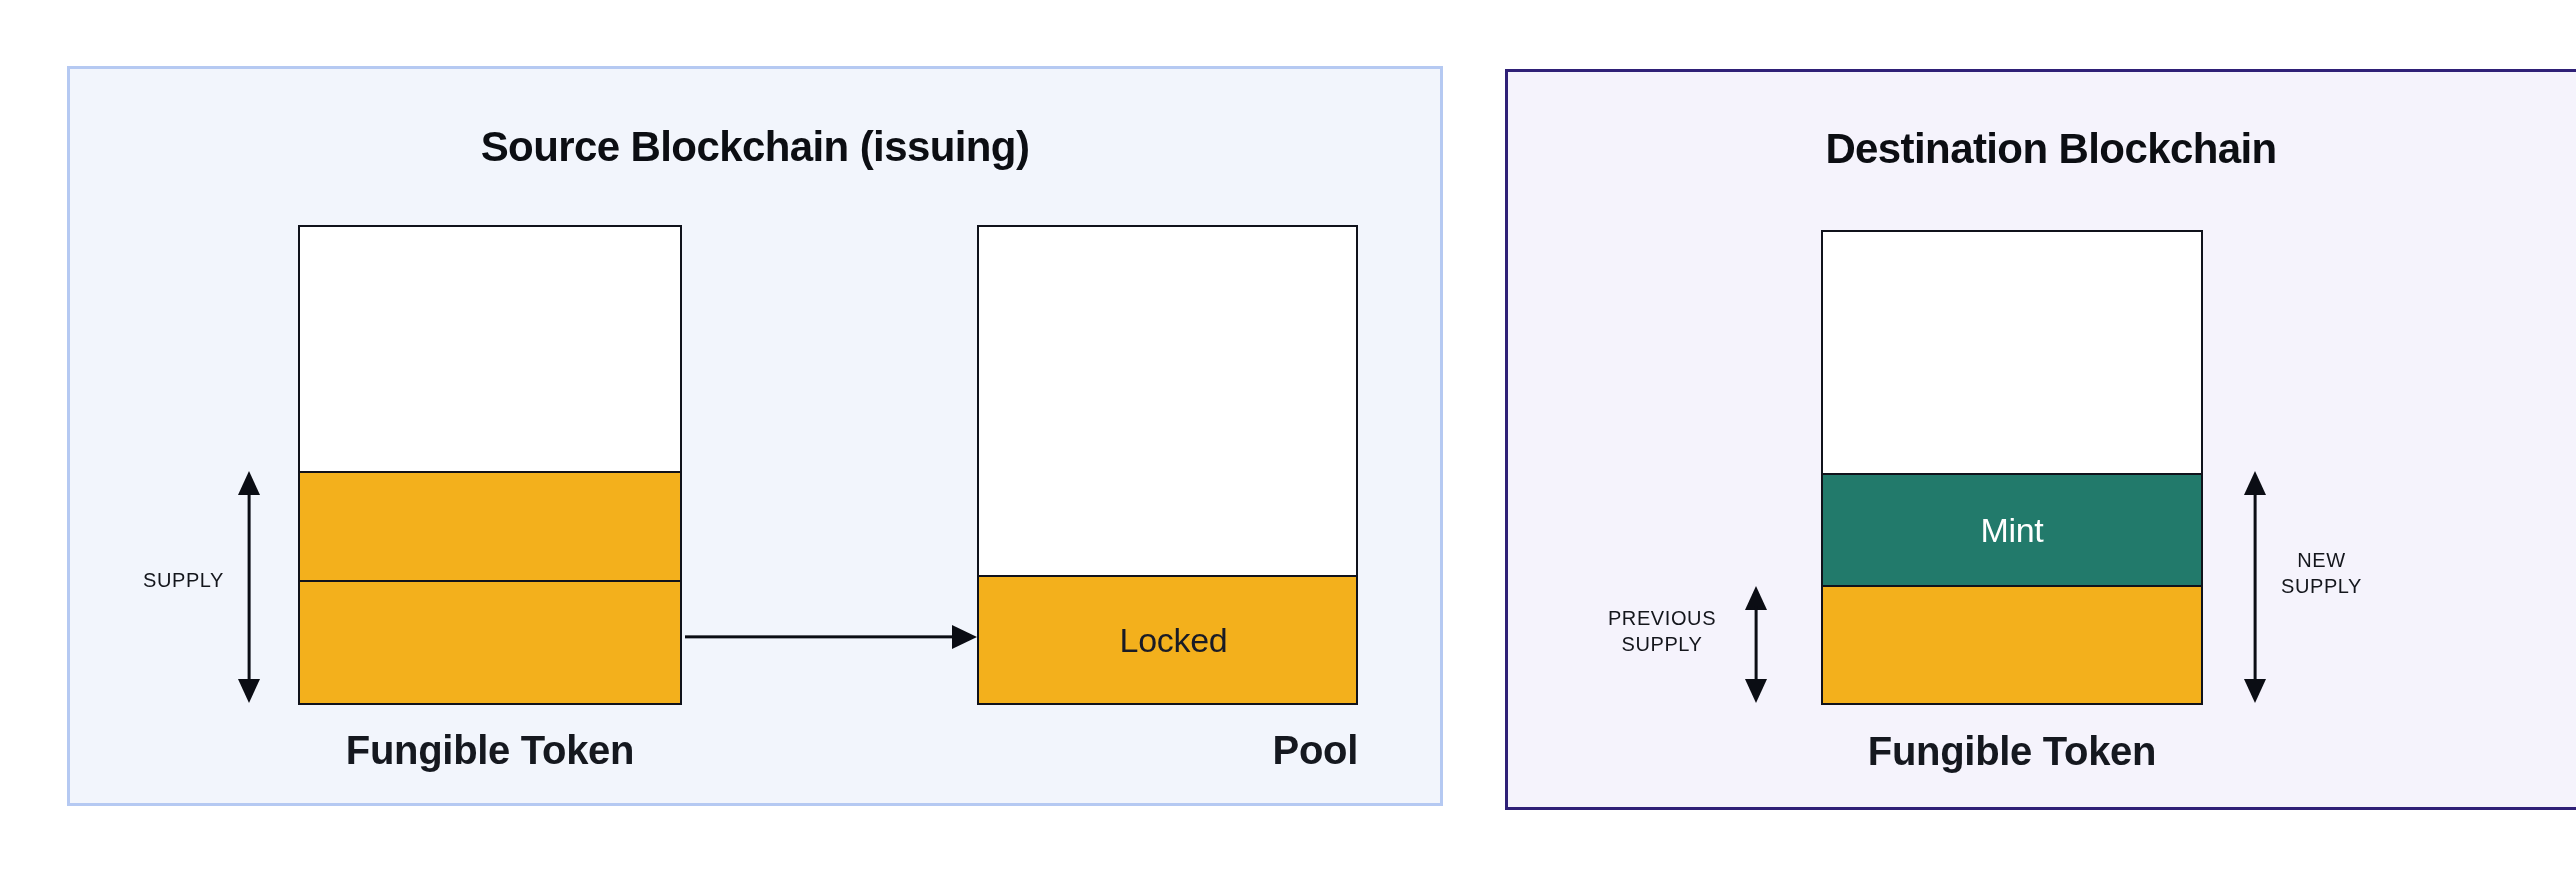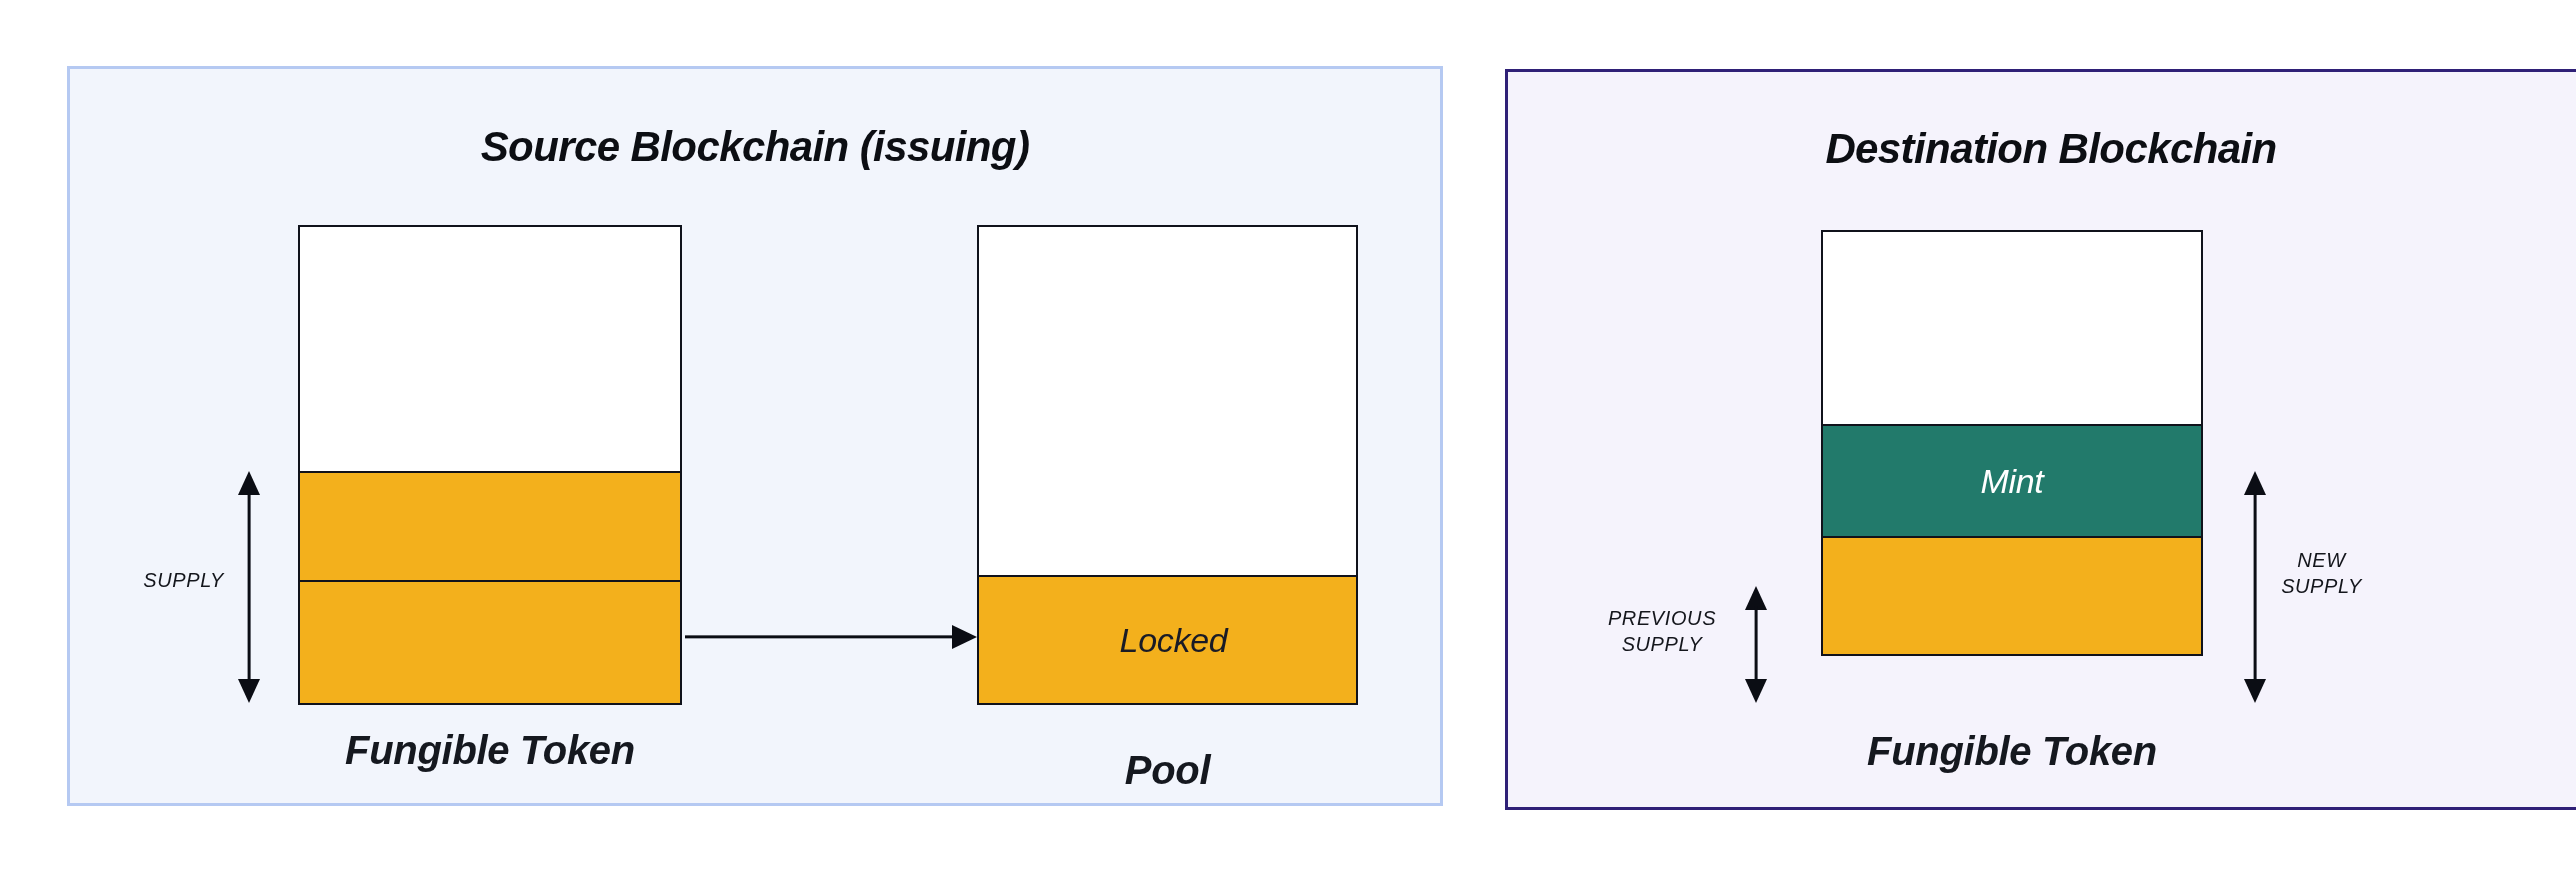--- a/index.html
+++ b/index.html
@@ -14,21 +14,21 @@
     --text-dark: #14161f;
     --mint-text: #ffffff;
   }
   * { box-sizing: border-box; margin: 0; padding: 0; }
   html, body {
     width: 2576px; height: 877px;
     background: var(--page-bg);
     font-family: "Liberation Sans", sans-serif;
     color: var(--text-dark);
   }
-  .page { position: relative; width: 2576px; height: 877px; overflow: hidden; font-style: italic; }
+  .page { position: relative; width: 2576px; height: 877px; overflow: hidden; }
 
   .panel { position: absolute; }
   .panel.source {
     left: 67px; top: 66px; width: 1376px; height: 740px;
     background: var(--source-panel-bg);
     border: 3.3px solid var(--source-panel-border);
   }
   .panel.dest {
     left: 1505px; top: 69px; width: 1092px; height: 741px;
     background: var(--dest-panel-bg);
@@ -136,27 +136,27 @@
   </div>
 
   <div class="stack-box" style="left:977px; top:225px; width:381px; height:480px;">
     <div class="seg white"></div>
     <div class="seg yellow labelled" style="height:128px;padding-left:12px;">
       <span class="seg-text">Locked</span>
     </div>
   </div>
 
   <div class="box-caption" style="left:298px; top:728px; width:384px;">Fungible Token</div>
-  <div class="box-caption" style="left:977px; top:748px; width:381px;">Pool</div>
+  <div class="box-caption" style="left:977px; top:728px; width:381px;text-align:right;">Pool</div>
 
   <section class="panel dest">
     <h2 class="panel-title">Destination Blockchain</h2>
   </section>
 
-  <div class="stack-box" style="left:1821px; top:230px; width:382px; height:426px;">
+  <div class="stack-box" style="left:1821px; top:230px; width:382px; height:475px;">
     <div class="seg white"></div>
     <div class="seg teal labelled" style="height:112px;">
       <span class="seg-text on-teal">Mint</span>
     </div>
     <div class="seg yellow" style="height:118px;"></div>
   </div>
 
   <div class="v-arrow" style="left:1744px; top:586px; height:117px;">
     <span class="head up"></span>
     <span class="shaft"></span>

